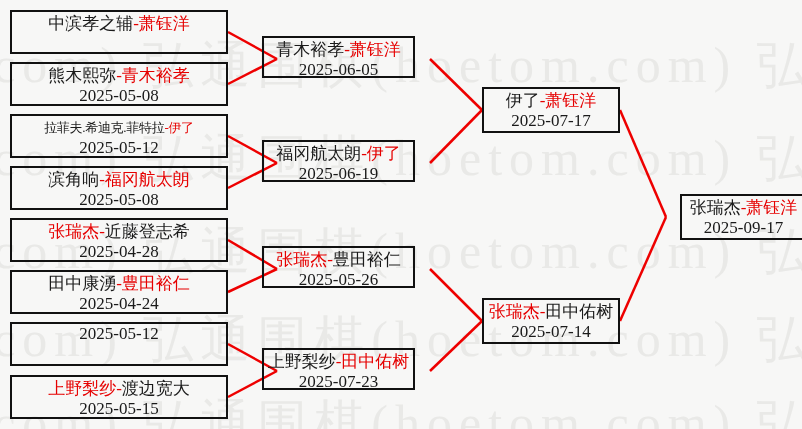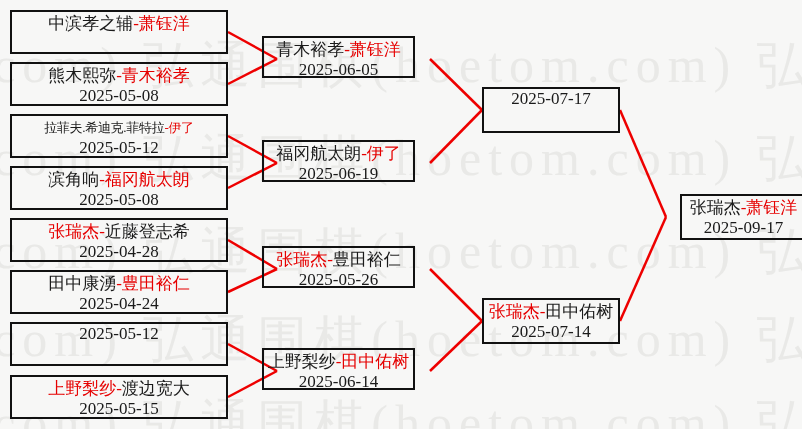--- a/index.html
+++ b/index.html
@@ -116,24 +116,25 @@
   <div class="box r2" style="top:140px">
     <div class="names"><span>福冈航太朗</span><span class="red">-伊了</span></div>
     <div class="date">2025-06-19</div>
   </div>
   <div class="box r2" style="top:246px">
     <div class="names"><span class="red">张瑞杰-</span><span>豊田裕仁</span></div>
     <div class="date">2025-05-26</div>
   </div>
   <div class="box r2" style="top:348px">
     <div class="names"><span>上野梨纱</span><span class="red">-田中佑树</span></div>
-    <div class="date">2025-06-14</div>
+    <div class="date">2025-07-23</div>
   </div>
 
   <div class="box sf" style="top:87px">
+    <div class="names"><span>伊了</span><span class="red">-萧钰洋</span></div>
     <div class="date">2025-07-17</div>
   </div>
   <div class="box sf" style="top:298px">
     <div class="names"><span class="red">张瑞杰-</span><span>田中佑树</span></div>
     <div class="date">2025-07-14</div>
   </div>
 
   <div class="box fi" style="top:194px">
     <div class="names"><span>张瑞杰</span><span class="red">-萧钰洋</span></div>
     <div class="date">2025-09-17</div>

